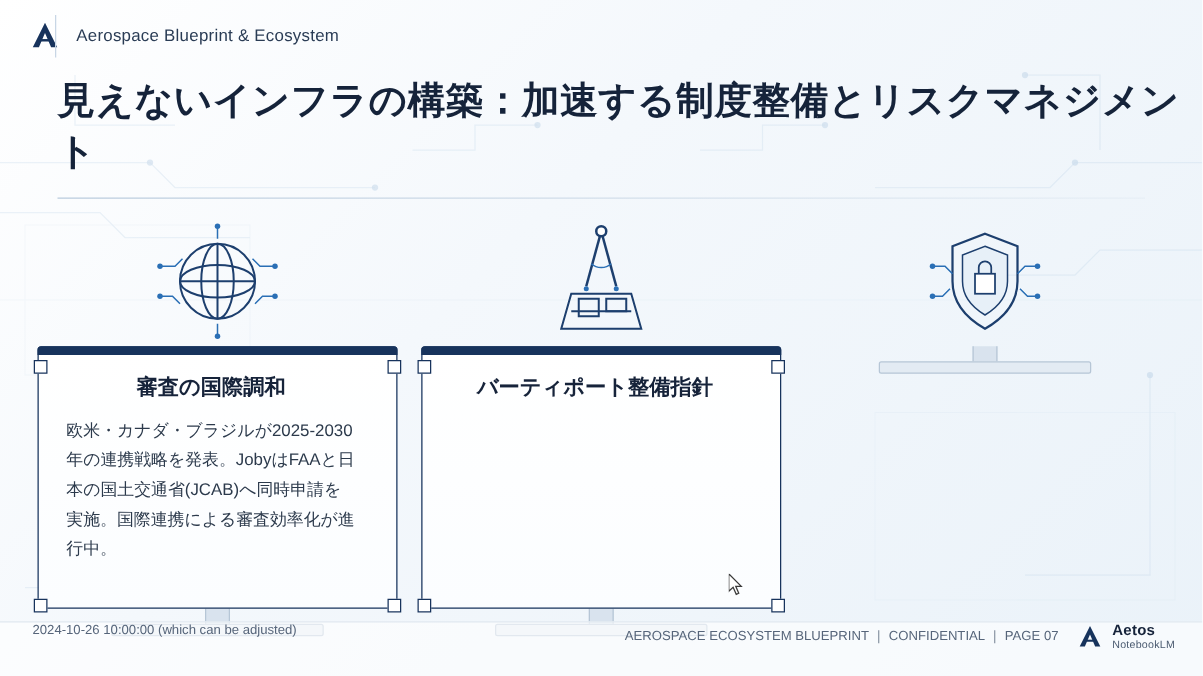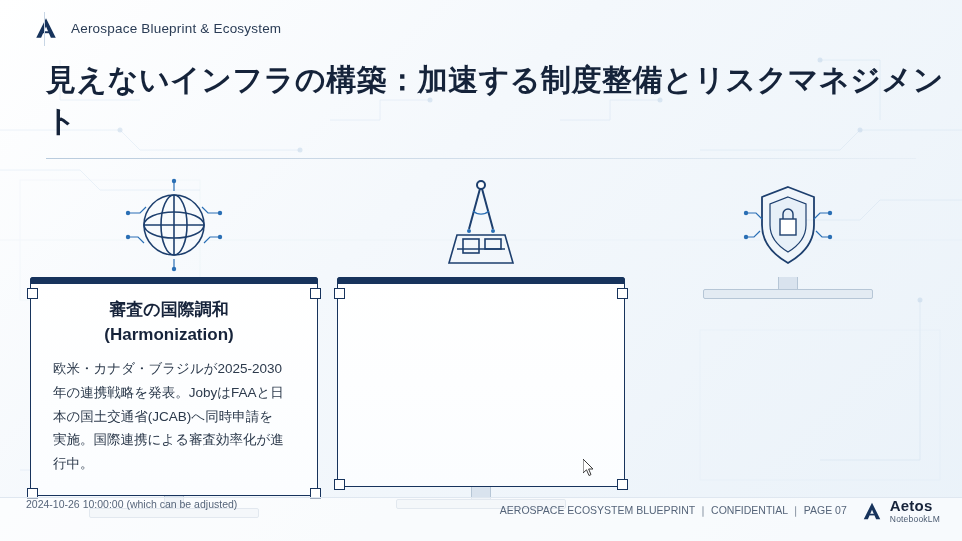--- a/index.html
+++ b/index.html
@@ -25,21 +25,21 @@
     position: absolute;
     inset: 0;
     pointer-events: none;
     opacity: 0.5;
   }
   .topbar {
     position: relative;
     height: 56px;
     display: flex;
     align-items: center;
-    padding-left: 33px;
+    padding-left: 23px;
     box-sizing: border-box;
   }
   .brandmark {
     width: 26px;
     height: 26px;
     margin-right: 12px;
     flex: 0 0 auto;
   }
   .brand-text {
     font-size: 13.5px;
@@ -178,21 +178,21 @@
     display: flex;
     align-items: center;
     gap: 7px;
   }
   .logo-text-wrap {
     display: flex;
     flex-direction: column;
     line-height: 1.1;
   }
   .logo-main {
-    font-size: 15px;
+    font-size: 12px;
     font-weight: bold;
     color: #16233a;
     letter-spacing: 0.2px;
   }
   .logo-sub {
     font-size: 8.5px;
     color: #4a5a70;
     letter-spacing: 0.2px;
   }
   .cursor {
@@ -284,21 +284,20 @@
           </g>
         </svg>
       </div>
       <div class="panel">
         <span class="panel-corner pc-tl"></span>
         <span class="panel-corner pc-tr"></span>
         <span class="panel-corner pc-bl"></span>
         <span class="panel-corner pc-br"></span>
         <div class="card-title">
           <div>審査の国際調和</div>
-          <div>(Harmonization)</div>
         </div>
         <div class="card-body">欧米・カナダ・ブラジルが2025-2030年の連携戦略を発表。JobyはFAAと日本の国土交通省(JCAB)へ同時申請を実施。国際連携による審査効率化が進行中。</div>
       </div>
       <div class="stand">
         <div class="stand-neck"></div>
         <div class="stand-base"></div>
       </div>
     </div>
 
     <div class="card">
@@ -322,20 +321,23 @@
             <circle cx="40" cy="58" r="2"></circle>
             <circle cx="64" cy="58" r="2"></circle>
           </g>
         </svg>
       </div>
       <div class="panel">
         <span class="panel-corner pc-tl"></span>
         <span class="panel-corner pc-tr"></span>
         <span class="panel-corner pc-bl"></span>
         <span class="panel-corner pc-br"></span>
+        <div class="card-title">
+          <div>バーティポート整備指針</div>
+        </div>
       </div>
       <div class="stand">
         <div class="stand-neck"></div>
         <div class="stand-base"></div>
       </div>
     </div>
 
     <div class="card">
       <div class="icon-area">
         <svg width="104" height="104" viewBox="0 0 104 104">

